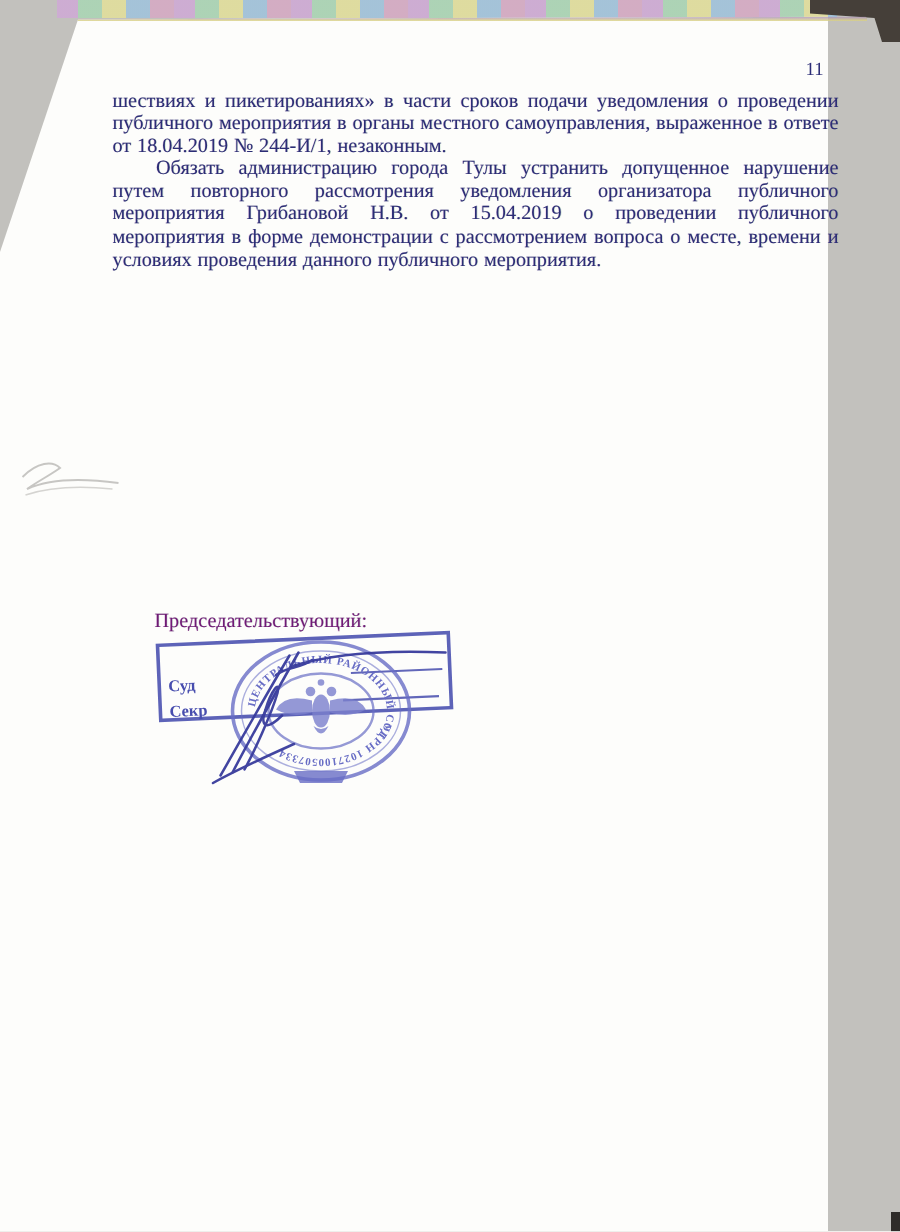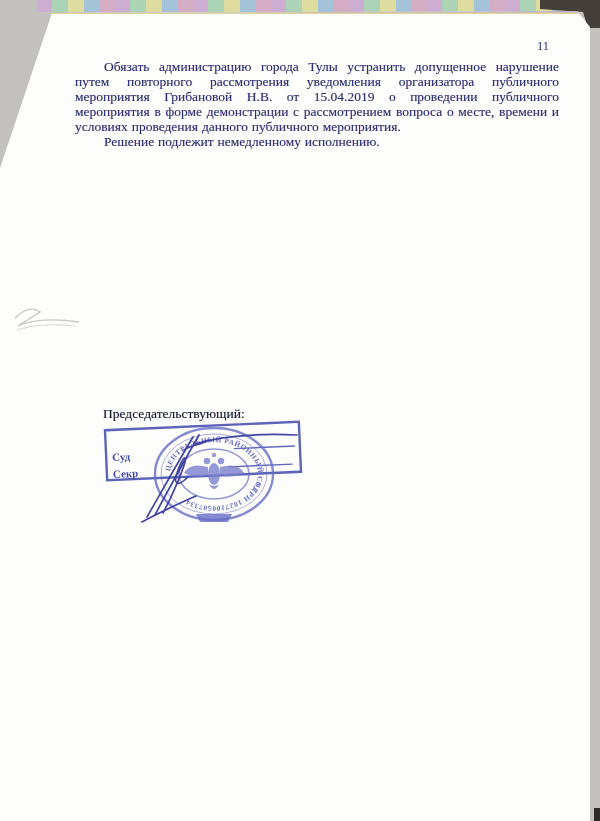--- a/index.html
+++ b/index.html
@@ -5,32 +5,32 @@
   html,body{margin:0;padding:0;}
   .scene{position:relative;width:600px;height:821px;background:#c2c1bd;overflow:hidden;
          font-family:"Liberation Serif",serif;}
   
   .top-band{position:absolute;left:38px;top:0;width:520px;height:12px;opacity:.85;
     background:repeating-linear-gradient(90deg,#cfa9d6 0 14px,#a9d6b4 14px 30px,#e3e09a 30px 46px,#9fc3dd 46px 62px,#d6a9c4 62px 78px);}
   
   .top-right-dark{position:absolute;left:540px;top:0;width:60px;height:28px;background:#453f39;
     clip-path:polygon(2px 0,60px 0,60px 28px,48px 28px,43px 12px,0 9px,0 0);}
   
-  .paper{position:absolute;left:0;top:0;width:600px;height:821px;background:#fdfdfb;
-    clip-path:polygon(52px 13px,577px 11px,590px 27px,590px 821px,0 821px,0 168px);}
+  .paper{position:absolute;left:0;top:0;width:528px;height:821px;background:#fdfdfb;
+    clip-path:polygon(52px 13px,577px 11px,590px 27px,590px 821px,0 821px,0 168px);padding-left:24px;}
   .edge-line{position:absolute;left:50px;top:11px;width:528px;height:3px;
     background:linear-gradient(180deg,#a68cc0,#ded87e);opacity:.8;}
   .page-number{position:absolute;left:527px;top:39px;width:32px;text-align:center;
     font-size:12.5px;color:#2c2d76;}
   .content{position:absolute;left:75px;top:59px;width:484px;color:#2c2d76;
     font-size:13.5px;line-height:15.1px;text-align:justify;word-spacing:.5px;
     text-shadow:.4px 0 0 rgba(20,130,70,.22),-.4px 0 0 rgba(170,40,170,.22);}
   .content p{margin:0;}
   .content p.indent{text-indent:29px;}
-  .presiding{position:absolute;left:103px;top:406px;color:#0f172a;font-size:13.5px;
+  .presiding{position:absolute;left:103px;top:406px;color:#701a75;font-size:13.5px;
     text-shadow:.4px 0 0 rgba(20,130,70,.22),-.4px 0 0 rgba(170,40,170,.22);}
   .stamp{position:absolute;left:98px;top:416px;width:225px;height:120px;}
   .st-txt{font-family:"Liberation Serif",serif;font-size:11px;font-weight:bold;fill:#474dae;}
   .ring-txt{font-family:"Liberation Serif",serif;font-size:7.3px;font-weight:bold;fill:#686dc5;letter-spacing:.6px;}
   .pencil{position:absolute;left:5px;top:302px;width:85px;height:38px;}
   .corner-mark{position:absolute;left:594px;top:808px;width:6px;height:13px;background:#2f2c29;}
 </style>
 </head>
 <body>
 
@@ -38,22 +38,22 @@
 
   <div class="top-band"></div>
   <div class="top-right-dark"></div>
 
   <div class="paper">
     <div class="edge-line"></div>
 
     <div class="page-number">11</div>
 
     <div class="content">
+      <p class="para">шествиях и пикетированиях» в части сроков подачи уведомления о проведении публичного мероприятия в органы местного самоуправления, выраженное в ответе от 18.04.2019 № 244-И/1, незаконным.</p>
       <p class="para indent">Обязать администрацию города Тулы устранить допущенное нарушение путем повторного рассмотрения уведомления организатора публичного мероприятия Грибановой Н.В. от 15.04.2019 о проведении публичного мероприятия в форме демонстрации с рассмотрением вопроса о месте, времени и условиях проведения данного публичного мероприятия.</p>
-      <p class="para indent">Решение подлежит немедленному исполнению.</p>
     </div>
 
     <div class="presiding">Председательствующий:</div>
 
     <svg class="stamp" viewBox="0 0 225 120">
 
       <g transform="rotate(-2.5 105 35)">
         <rect x="8" y="10" width="194" height="50" fill="none" stroke="#474dae" stroke-width="2.4" opacity=".88"></rect>
         <text class="st-txt" x="14" y="41">Суд</text>
         <text class="st-txt" x="14" y="58">Секр</text>

